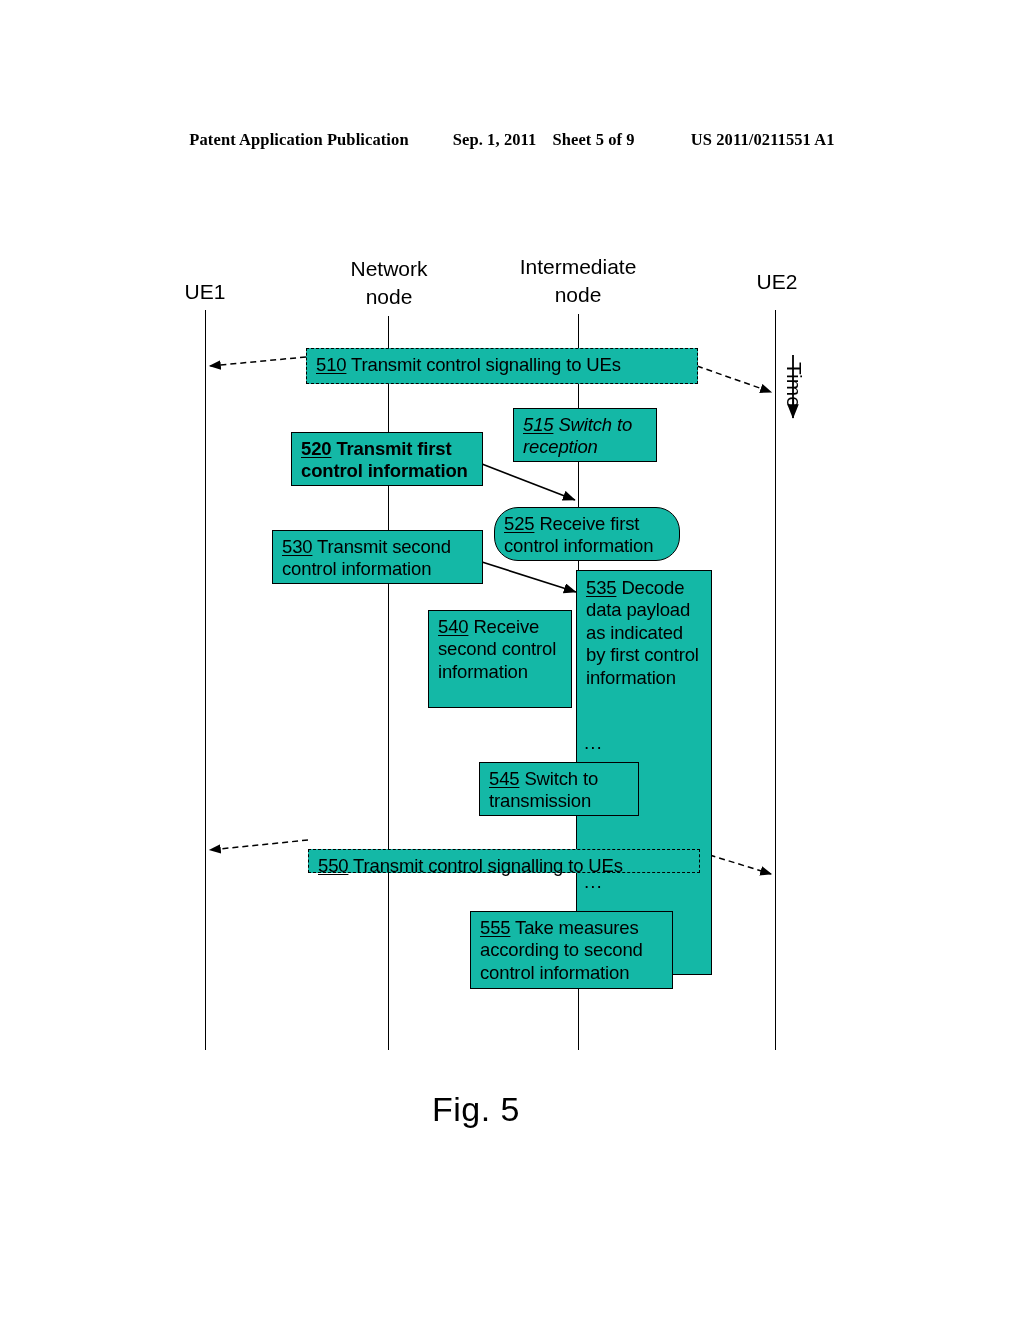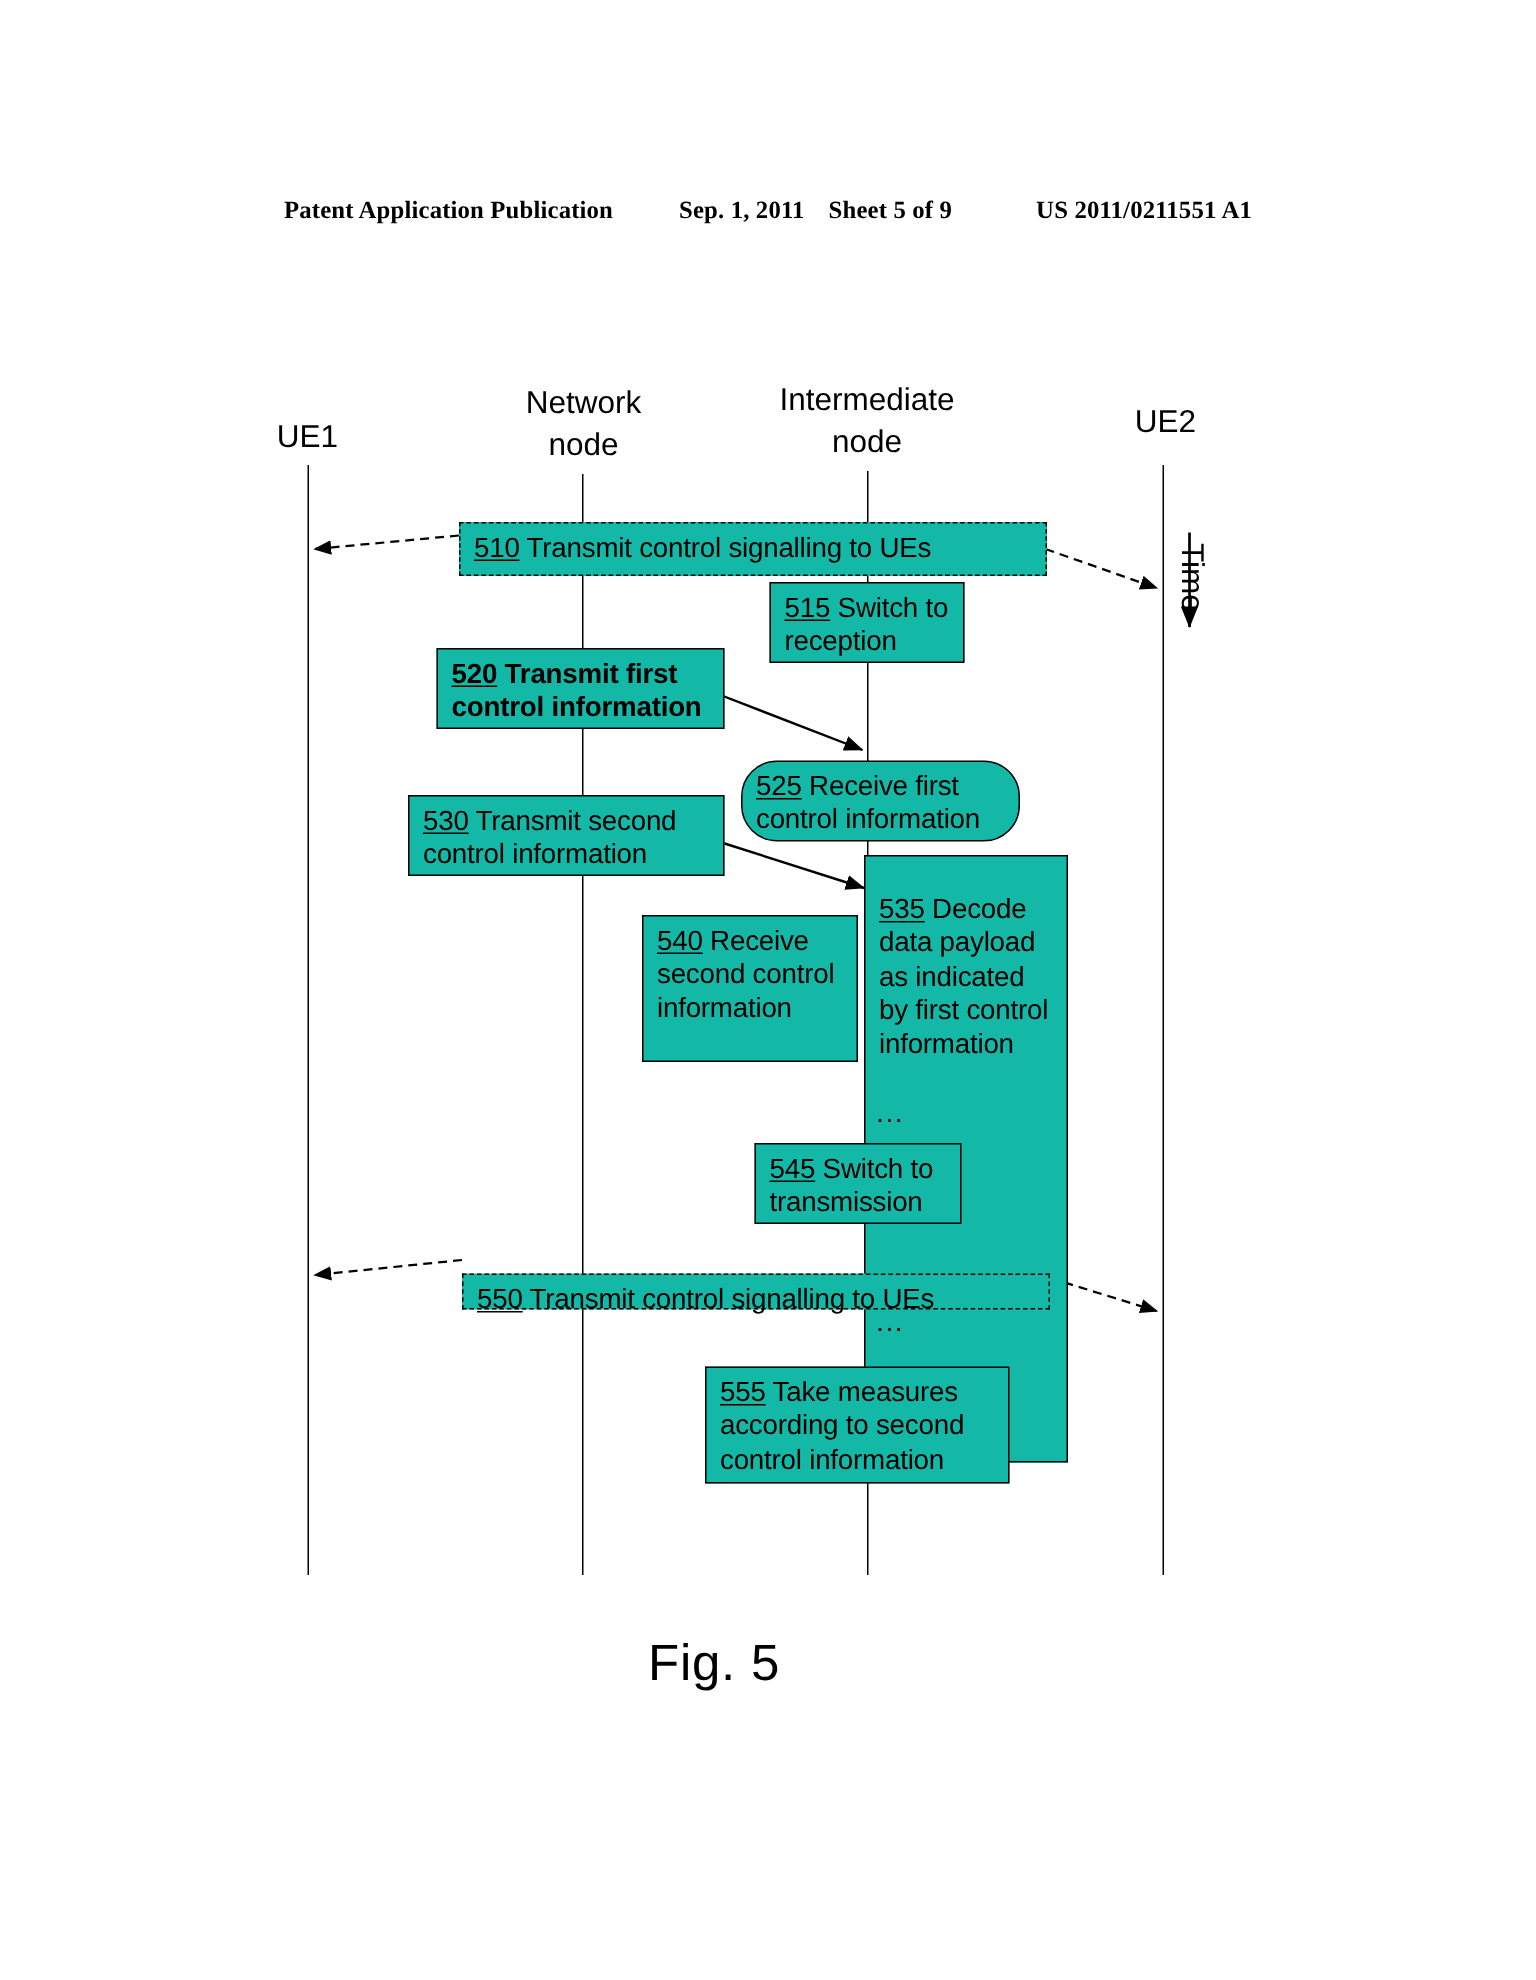--- a/index.html
+++ b/index.html
@@ -72,21 +72,21 @@
     letter-spacing: -0.15px;
   }
   .step.dashed {
     border-style: dashed;
     border-width: 1.6px;
   }
   .step .ref {
     text-decoration: underline;
     text-underline-offset: 2px;
   }
-  .step.tall { padding-top: 24px; }
+  .step.tall { padding-top: 6px; }
 
   .ellipsis {
     position: absolute;
     font-size: 19px;
     letter-spacing: 1px;
     line-height: 1;
     color: #000;
   }
 
   .fig-caption {
@@ -168,41 +168,41 @@
 
   <div class="step tall" style="left:576px; top:570px; width:136px; height:405px; z-index:1;">
     <span class="ref">535</span><span> Decode data payload as indicated by first control information</span>
   </div>
   <div class="ellipsis" style="left:584px; top:733px; z-index:2;">...</div>
 
   <div class="step dashed" style="left:306px; top:348px; width:392px; height:36px; z-index:4;">
     <span class="ref">510</span><span>  Transmit control signalling to UEs</span>
   </div>
 
-  <div class="step" style="left:513px; top:388px; width:130px; height:54px; z-index:4;">
+  <div class="step" style="left:513px; top:408px; width:144px; height:54px; z-index:4;font-style:italic;">
     <span class="ref">515</span><span> Switch to reception</span>
   </div>
 
   <div class="step" style="left:291px; top:432px; width:192px; height:54px; z-index:5;font-weight:bold;">
     <span class="ref">520</span><span> Transmit first control information</span>
   </div>
 
   <div class="step" style="left:494px; top:507px; width:186px; height:54px; z-index:4;border-radius:24px;">
     <span class="ref">525</span><span> Receive first control information</span>
   </div>
 
   <div class="step" style="left:272px; top:530px; width:211px; height:54px; z-index:5;">
     <span class="ref">530</span><span> Transmit second control information</span>
   </div>
 
   <div class="step" style="left:428px; top:610px; width:144px; height:98px; z-index:3;">
     <span class="ref">540</span><span>  Receive second control information</span>
   </div>
 
-  <div class="step" style="left:503px; top:762px; width:138px; height:54px; z-index:3;">
+  <div class="step" style="left:479px; top:762px; width:160px; height:54px; z-index:3;">
     <span class="ref">545</span><span> Switch to transmission</span>
   </div>
 
   <div class="step dashed" style="left:308px; top:833px; width:392px; height:24px; z-index:3;margin-top:16px;">
     <span class="ref">550</span><span> Transmit control signalling to UEs</span>
   </div>
   <div class="ellipsis" style="left:584px; top:872px; z-index:4;">...</div>
 
   <div class="step" style="left:470px; top:911px; width:203px; height:78px; z-index:3;">
     <span class="ref">555</span><span> Take measures according to second control information</span>

